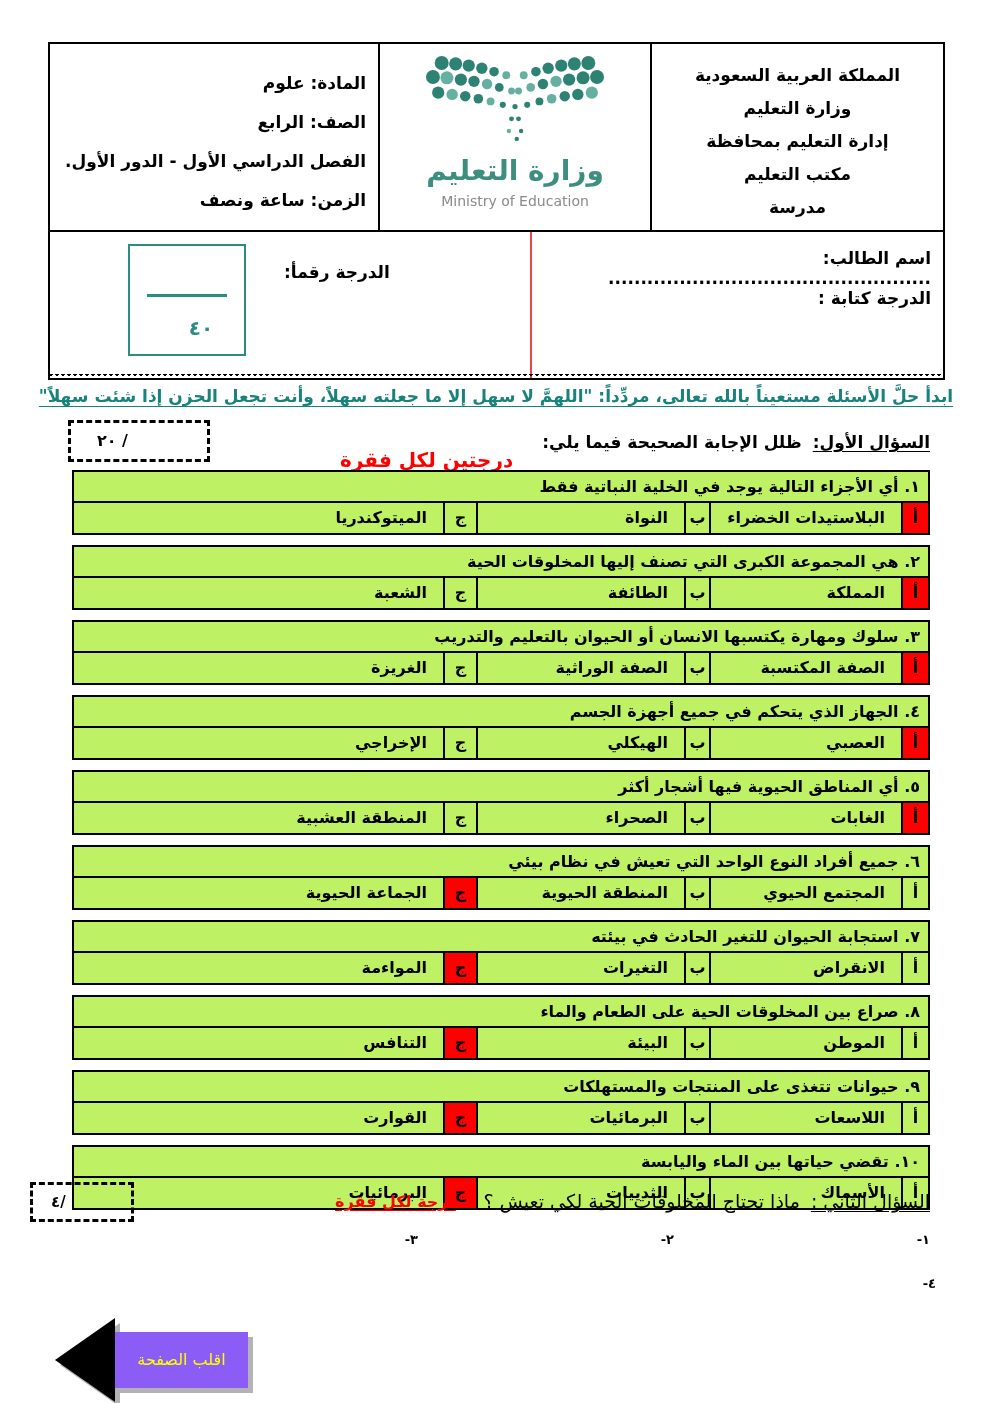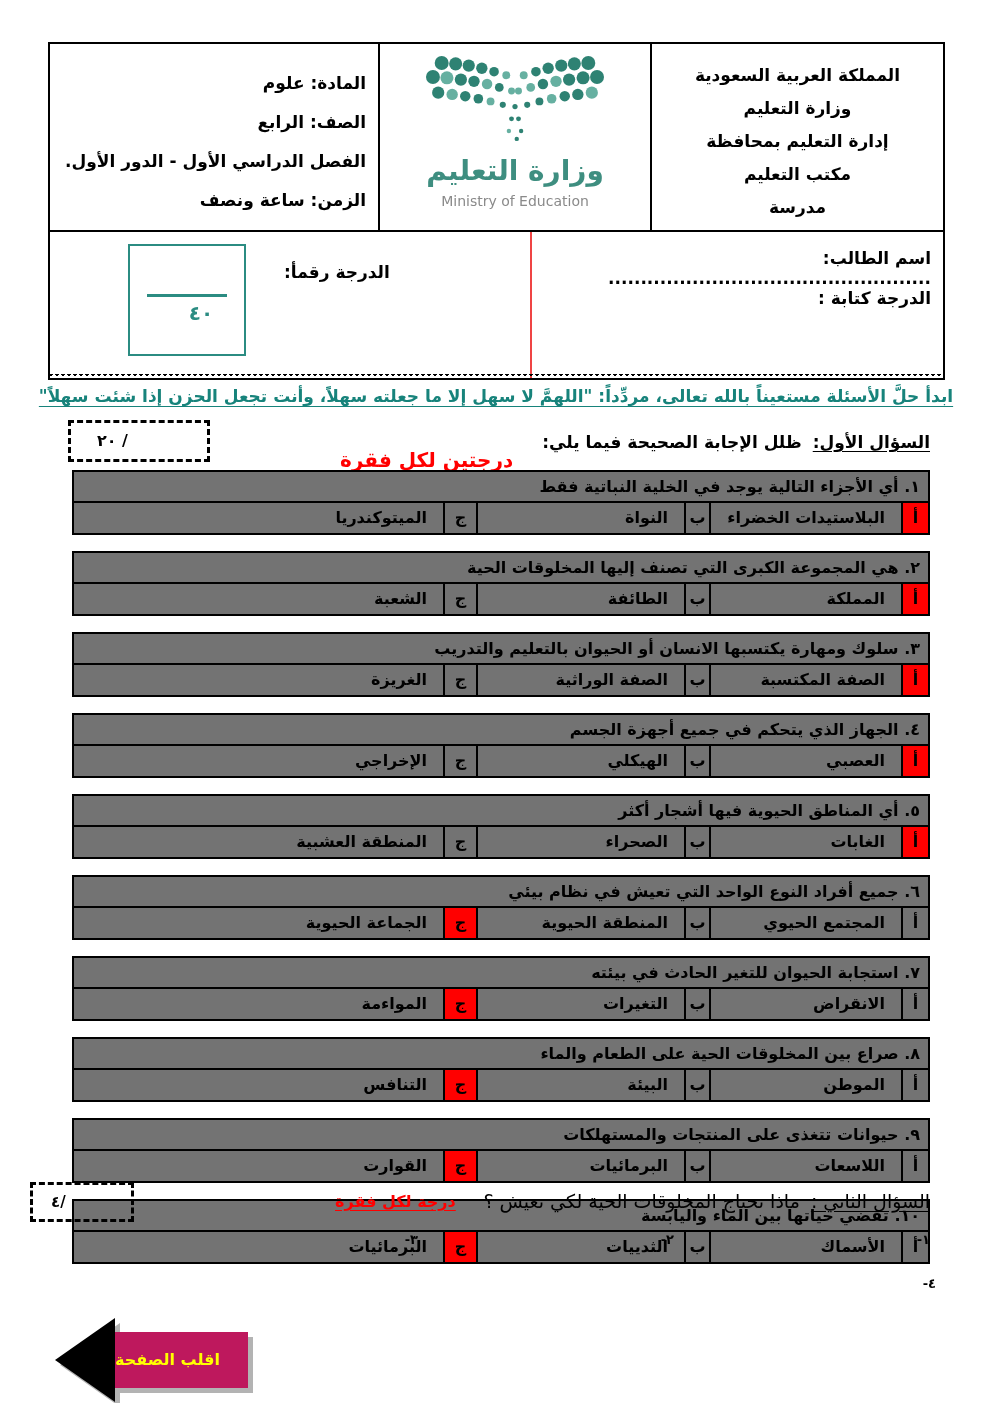--- a/index.html
+++ b/index.html
@@ -21,40 +21,40 @@
   .hdr-bottom{display:flex;height:146px;box-sizing:border-box;}
   .hb-right{width:413px;border-left:2px solid #ef4444;box-sizing:border-box;
     font-weight:bold;font-size:17px;padding:16px 12px 0 0;}
   .hb-right .line2{}
   .dots{font-weight:bold;letter-spacing:1px;}
   .hb-left{flex:1;position:relative;}
   .score-label{position:absolute;left:205px;top:30px;font-weight:bold;font-size:17px;margin-left:29px;}
   .score-box{position:absolute;left:78px;top:12px;width:118px;height:112px;border:2px solid #2B8C82;
     box-sizing:border-box;text-align:center;}
   .score-line{margin:48px auto 0;width:80px;border-top:3px solid #2B8C82;}
-  .score-num{color:#2B8C82;font-weight:bold;font-size:20px;margin-top:4px;padding-left:28px;}
+  .score-num{color:#2B8C82;font-weight:bold;font-size:20px;margin-top:19px;padding-left:28px;}
   
   .zigzag{position:absolute;left:48px;top:374px;width:897px;height:6px;
     background-image:linear-gradient(135deg,#000 25%,transparent 25%),linear-gradient(225deg,#000 25%,transparent 25%);
     background-position:-3px 0,-3px 0;background-size:6px 6px;background-repeat:repeat-x;}
   
   .dua{position:absolute;left:0;top:386px;width:100%;text-align:center;color:#17837B;
     font-weight:bold;font-size:17px;text-decoration:underline;text-underline-offset:4px;}
   
   .q1-title{position:absolute;right:62px;top:432px;font-weight:bold;font-size:17px;}
   .q1-points{position:absolute;left:340px;top:448px;font-weight:bold;font-size:20px;
     color:#FF0000;text-decoration:underline;text-underline-offset:3px;}
   .u{text-decoration:underline;text-underline-offset:3px;margin-left:5px;}
   .scorebox1{position:absolute;left:68px;top:420px;width:142px;height:42px;border:3px dashed #000;
     box-sizing:border-box;direction:ltr;font-weight:bold;font-size:16px;line-height:36px;padding-left:26px;}
   .scorebox2{position:absolute;left:30px;top:1182px;width:104px;height:40px;border:3px dashed #000;
     box-sizing:border-box;direction:ltr;font-weight:bold;font-size:15px;line-height:34px;padding-left:18px;}
   
   .mcq{position:absolute;left:72px;top:470px;width:858px;}
-  .qblock{border:2px solid #000;margin-bottom:16px;box-sizing:border-box;background:#737373;}
+  .qblock{border:2px solid #000;margin-bottom:10px;box-sizing:border-box;background:#bef264;}
   .qtext{height:29px;line-height:29px;border-bottom:2px solid #000;font-weight:bold;font-size:16px;
     padding-right:8px;overflow:hidden;white-space:nowrap;}
   .optrow{display:flex;height:30px;line-height:30px;font-weight:bold;font-size:16px;}
   .cell{box-sizing:border-box;border-left:2px solid #000;overflow:hidden;white-space:nowrap;}
   .letter{text-align:center;}
   .otext{text-align:right;padding-right:16px;}
   .l0{width:27px}.t0{width:192px}.l1{width:25px}.t1{width:208px}.l2{width:33px}
   .t2{flex:1;border-left:none;}
   .hl{background:#FF0000;}
   
@@ -62,22 +62,22 @@
   .q2-points{position:absolute;left:335px;top:1192px;font-weight:bold;font-size:16px;
     color:#FF0000;text-decoration:underline;text-underline-offset:3px;}
   .blanks{position:absolute;left:72px;top:1232px;width:858px;display:flex;font-weight:bold;font-size:13px;}
   .blank-item{width:256px;text-align:right;}
   .blank4{position:absolute;right:56px;top:1276px;font-weight:bold;font-size:13px;}
   
   .arrow{position:absolute;left:55px;top:1318px;display:flex;align-items:center;direction:ltr;
     filter:drop-shadow(5px 5px 0 #b3b3b3);}
   .arrow-head{width:0;height:0;border-top:42px solid transparent;border-bottom:42px solid transparent;
     border-right:60px solid #000;}
-  .arrow-body{width:133px;height:56px;background:#be185d;color:#FFFF00;font-weight:bold;font-size:16px;
-    line-height:56px;text-align:left;direction:rtl;}
+  .arrow-body{width:133px;height:56px;background:#8b5cf6;color:#FFFF00;font-weight:normal;font-size:16px;
+    line-height:56px;text-align:center;direction:rtl;}
 </style>
 </head>
 <body>
 
 <div class="hdr">
   <div class="hdr-top">
     <div class="hdr-right">
       <div>المملكة العربية السعودية</div>
       <div>وزارة التعليم</div>
       <div>إدارة التعليم بمحافظة</div>

